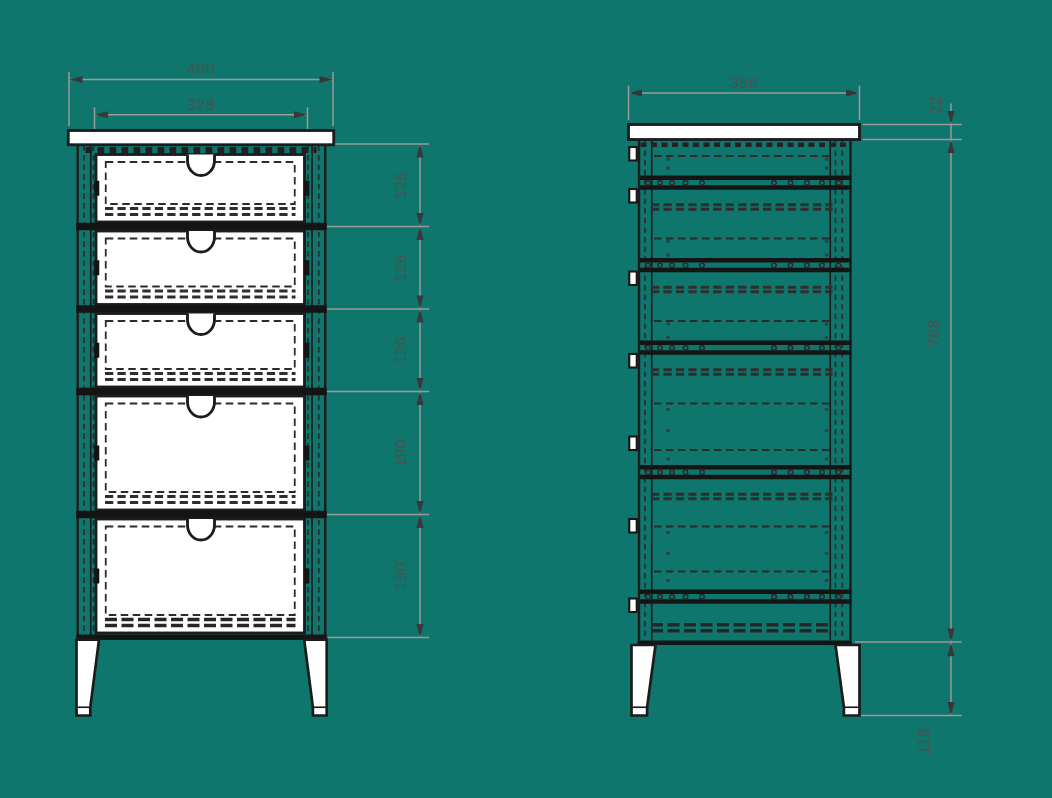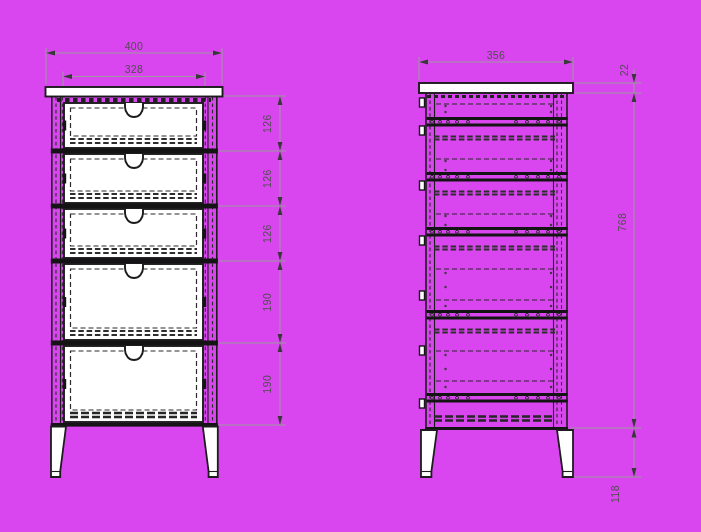--- a/index.html
+++ b/index.html
@@ -1,16 +1,16 @@
 <!DOCTYPE html>
 <html><head>
 <meta charset="utf-8">
 <style>
   html,body{margin:0;padding:0;background:#ffffff;}
-  .stage{position:relative;width:701px;height:532px;background:#d946ef;overflow:hidden;}
+  .stage{position:relative;width:701px;height:532px;background:#0f766e;overflow:hidden;}
   svg{display:block;}
   
   .ol{stroke:#1c1c1c;stroke-width:1.6;fill:none;}
   .olw{stroke:#1c1c1c;stroke-width:1.9;fill:#ffffff;}
   .thin{stroke:#1c1c1c;stroke-width:1.1;fill:none;}
   .d1{stroke:#2b2b2b;stroke-width:1.2;fill:none;stroke-dasharray:5 3;}
   .d1v{stroke:#2b2b2b;stroke-width:1.1;fill:none;stroke-dasharray:3.6 2.8;}
   .d2{stroke:#2e2e2e;stroke-width:2.1;fill:none;stroke-dasharray:5.5 2.8;}
   .d3{stroke:#262626;stroke-width:2.4;fill:none;stroke-dasharray:8 3;}
   .band{stroke:#1f1f1f;stroke-width:4;fill:none;stroke-dasharray:4.5 3.5;}

